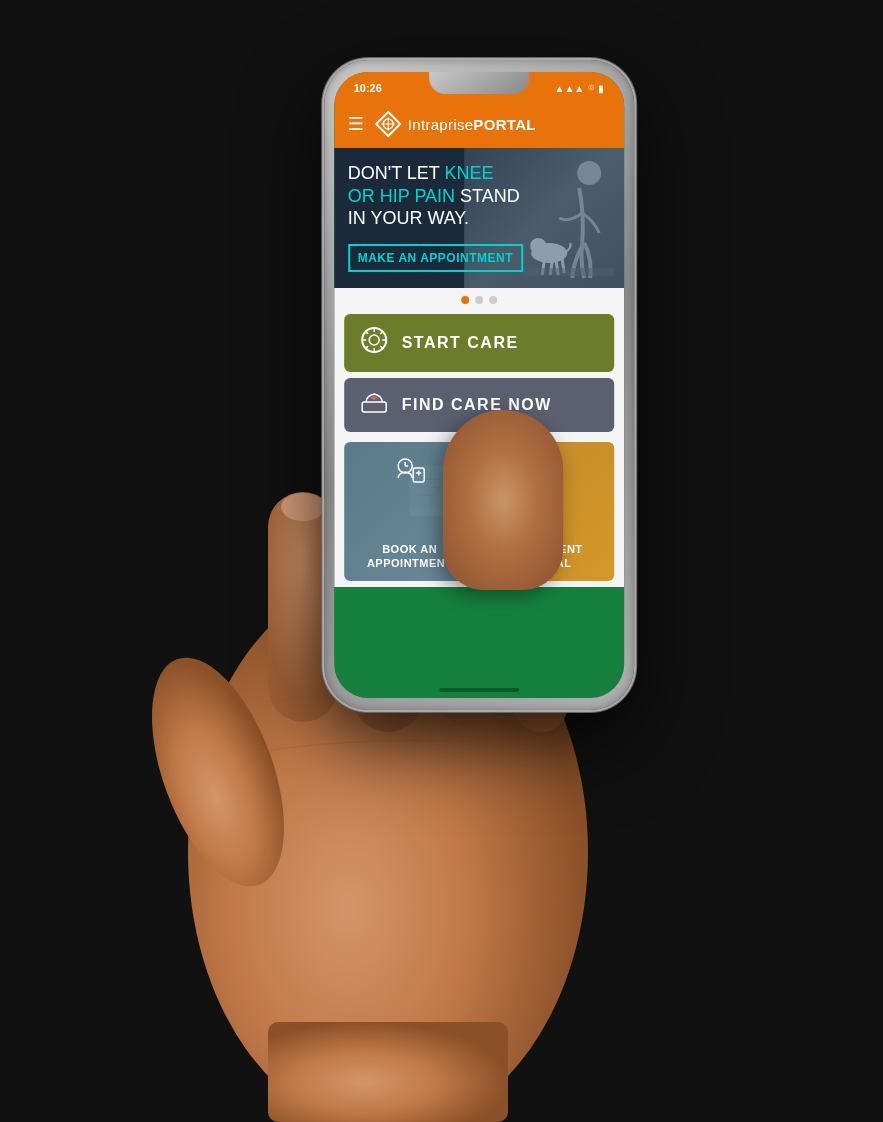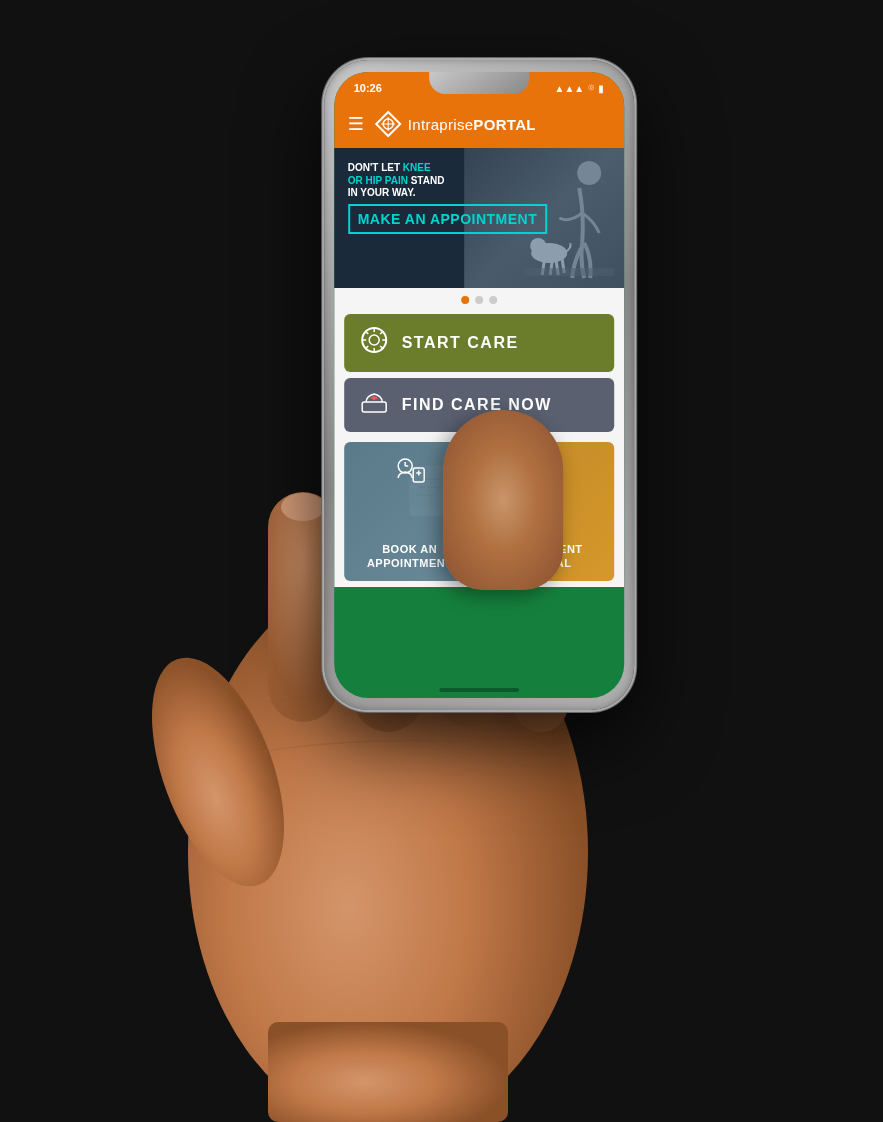--- a/index.html
+++ b/index.html
@@ -155,36 +155,36 @@
 
     .banner-content {
       position: absolute;
       top: 14px;
       left: 14px;
       z-index: 2;
     }
 
     .banner-text {
       color: #fff;
-      font-size: 10px;
-      font-weight: 700;
+      font-size: 18px;
+      font-weight: 400;
       line-height: 1.25;
       text-transform: uppercase;
     }
 
     .banner-text .highlight {
       color: #00d4d0;
     }
 
     .banner-btn {
-      margin-top: 4px;
+      margin-top: 14px;
       background: transparent;
       border: 2px solid #00d4d0;
       color: #00d4d0;
-      font-size: 14px;
+      font-size: 12px;
       font-weight: 700;
       padding: 5px 8px;
       text-transform: uppercase;
       letter-spacing: 0.5px;
       cursor: pointer;
     }
 
     
     .dots-indicator {
       display: flex;

